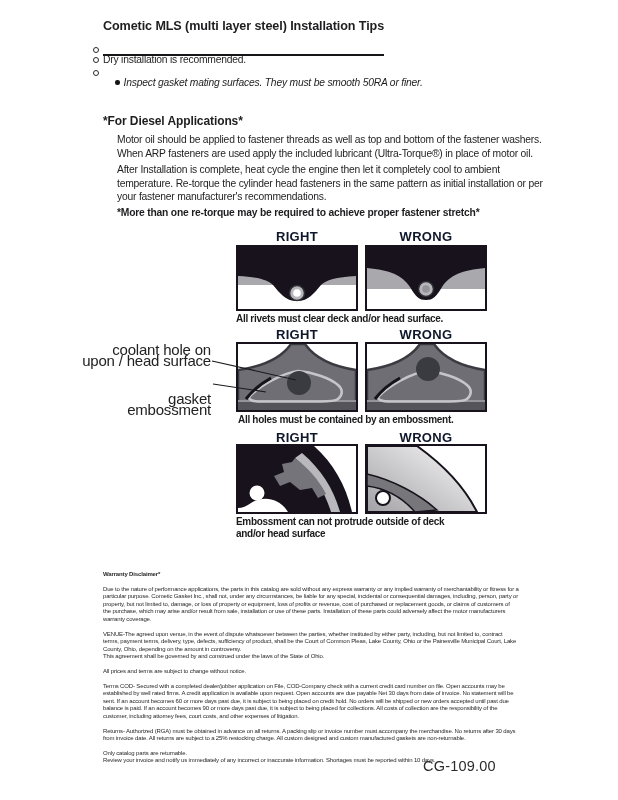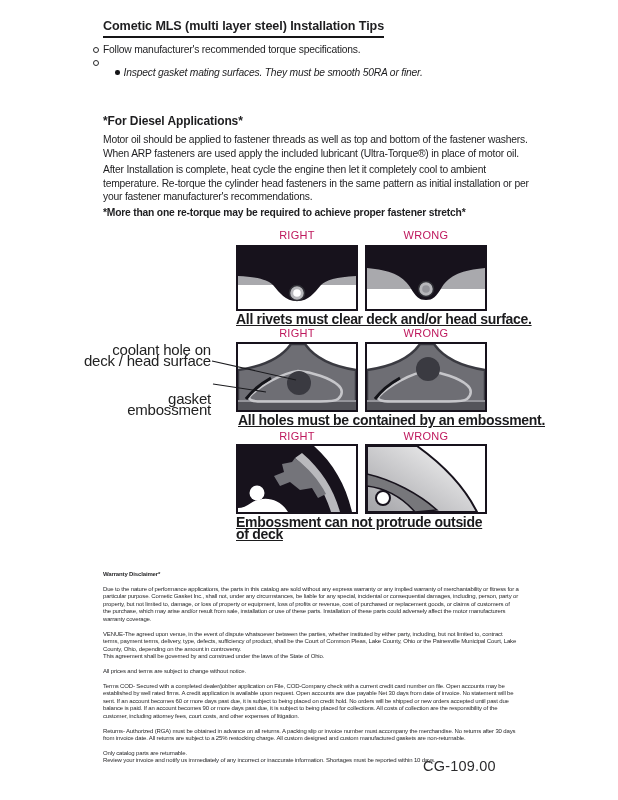--- a/index.html
+++ b/index.html
@@ -5,37 +5,37 @@
   html,body{margin:0;padding:0;}
   body{
     width:618px;height:800px;position:relative;background:#ffffff;
     font-family:"Liberation Sans","DejaVu Sans",sans-serif;color:#1e1e20;
     overflow:hidden;
   }
   .abs{position:absolute;}
   
   .doc-title{
     left:103px;top:19px;font-size:12.6px;font-weight:700;letter-spacing:-0.1px;
-    border-bottom:2px solid #151517;padding-bottom:3px;
+    border-bottom:2px solid #151517;padding-bottom:21px;
   }
   
   .tips{left:93px;top:43px;width:512px;font-size:10.3px;letter-spacing:-0.2px;line-height:13.2px;}
   .tip-row{display:flex;align-items:flex-start;}
   .obull{flex:0 0 auto;width:4px;height:4px;border:1px solid #2a2a2c;border-radius:50%;margin:4px 4px 0 0;}
   .fbull{flex:0 0 auto;width:4.5px;height:4.5px;background:#141416;border-radius:50%;margin:4px 4px 0 0;}
   .sub{margin-left:22px;font-style:italic;}
   
   .diesel-head{left:103px;top:114px;font-size:12px;font-weight:700;letter-spacing:-0.1px;}
-  .para{left:103px;width:432px;font-size:10.3px;letter-spacing:-0.2px;line-height:13.6px;}
+  .para{left:117px;width:432px;font-size:10.3px;letter-spacing:-0.2px;line-height:13.6px;}
   .p1{top:133px;}
   .p2{top:163px;}
   .p3{top:206px;font-weight:bold;}
   
-  .dg-head{width:122px;text-align:center;font-size:11px;font-weight:400;letter-spacing:0.3px;color:#be185d;}
-  .dg-cap{font-size:14px;font-weight:700;letter-spacing:-0.3px;line-height:12px;color:#1b1b1d;text-decoration:underline;}
+  .dg-head{width:122px;text-align:center;font-size:13px;font-weight:700;letter-spacing:0.3px;color:#0f172a;}
+  .dg-cap{font-size:10px;font-weight:700;letter-spacing:-0.3px;line-height:12px;color:#1b1b1d;}
   .panel{
     position:absolute;width:122px;box-sizing:border-box;border:2px solid #17121c;background:#fff;
   }
   .panel svg{display:block;}
   
   .ann{right:407px;width:130px;text-align:right;font-size:15px;letter-spacing:-0.2px;line-height:11.3px;color:#222;}
   
   .warranty{left:103px;top:571px;width:416px;font-size:6px;letter-spacing:-0.15px;line-height:7.6px;color:#29292b;}
   .warranty .w-head{font-weight:700;margin-bottom:7px;}
   .warranty .w-p{margin-bottom:7px;}
@@ -43,21 +43,24 @@
   .leader{position:absolute;left:0;top:0;pointer-events:none;}
 </style>
 </head>
 <body>
 
 <div class="abs doc-title">Cometic MLS (multi layer steel) Installation Tips</div>
 
 <div class="abs tips">
   <div class="tip-row">
     <span class="obull"></span>
-    <span>Follow manufacturer's recommended torque specifications.</span>
+  </div>
+  <div class="tip-row">
+    <span class="obull"></span>
+    <span>Dry installation is recommended.</span>
   </div>
   <div class="tip-row">
     <span class="obull"></span>
   </div>
   <div class="tip-row sub">
     <span class="fbull"></span>
     <span>Inspect gasket mating surfaces.  They must be smooth 50RA or finer.</span>
   </div>
 </div>
 
@@ -89,21 +92,21 @@
   </svg>
 </div>
 
 <div class="abs dg-cap" style="left:236px;top:313px;">All rivets must clear deck and/or head surface.</div>
 
 <div class="abs dg-head" style="left:236px;top:327px;">RIGHT</div>
 <div class="abs dg-head" style="left:365px;top:327px;">WRONG</div>
 
 <div class="abs ann" style="top:344px;">
   <div>coolant hole on</div>
-  <div>deck / head surface</div>
+  <div>upon / head surface</div>
 </div>
 <div class="abs ann" style="top:393px;">gasket embossment</div>
 
 <div class="panel" style="left:236px;top:342px;height:70px;">
   <svg width="118" height="66" viewBox="0 0 118 66">
     <rect width="118" height="66" fill="#ffffff"></rect>
     <path d="M0,26 C28,22 44,13 53,0 L67,0 C76,13 92,22 118,26 V66 H0 Z" fill="#6e6e74" stroke="#3a3a41" stroke-width="2.5"></path>
     <rect y="56" width="118" height="2" fill="#94949a"></rect>
     <rect y="58" width="118" height="8" fill="#54545a"></rect>
     <path d="M12,52 C22,42 44,29 60,27 C74,28 92,34 100,41 C105,45 105,51 100,55 C97,57.5 90,57.5 82,57.5 L24,57.5 C15,57.5 9,56 12,52 Z" fill="none" stroke="#c6c6ca" stroke-width="2.5"></path>
@@ -154,20 +157,21 @@
     </defs>
     <rect width="118" height="66" fill="#ffffff"></rect>
     <path d="M0,0 H50 C78,20 98,42 110,66 L0,66 Z" fill="url(#g3)" stroke="#17121c" stroke-width="2"></path>
     <path d="M0,28 C26,34 52,48 70,64 L48,66 C34,50 16,42 0,40 Z" fill="#77777b" stroke="#17121c" stroke-width="1.5"></path>
     <circle cx="16" cy="52" r="7" fill="#ffffff" stroke="#17121c" stroke-width="2"></circle>
   </svg>
 </div>
 
 <div class="abs dg-cap" style="left:236px;top:516px;width:260px;">
   <div>Embossment can not protrude outside of deck</div>
+  <div>and/or head surface</div>
 </div>
 
 <div class="abs warranty">
   <div class="w-head">Warranty Disclaimer*</div>
   <div class="w-p">Due to the nature of performance applications, the parts in this catalog are sold without any express warranty or any implied warranty of merchantability or fitness for a particular purpose.  Cometic Gasket Inc., shall not, under any circumstances, be liable for any special, incidental or consequential damages, including, person, party or property, but not limited to, damage, or loss of property or equipment, loss of profits or revenue, cost of purchased or replacement goods, or claims of customers of the purchase, which may arise and/or result from sale, installation or use of these parts.  Installation of these parts could adversely affect the motor manufacturers warranty coverage.</div>
   <div class="w-p">
     <div>VENUE-The agreed upon venue, in the event of dispute whatsoever between the parties, whether instituted by either party, including, but not limited to, contract terms, payment terms, delivery, type, defects, sufficiency of product, shall be the Court of Common Pleas, Lake County, Ohio or the Painesville Municipal Court, Lake County, Ohio, depending on the amount in controversy.</div>
     <div>This agreement shall be governed by and construed under the laws of the State of Ohio.</div>
   </div>
   <div class="w-p">All prices and terms are subject to change without notice.</div>

